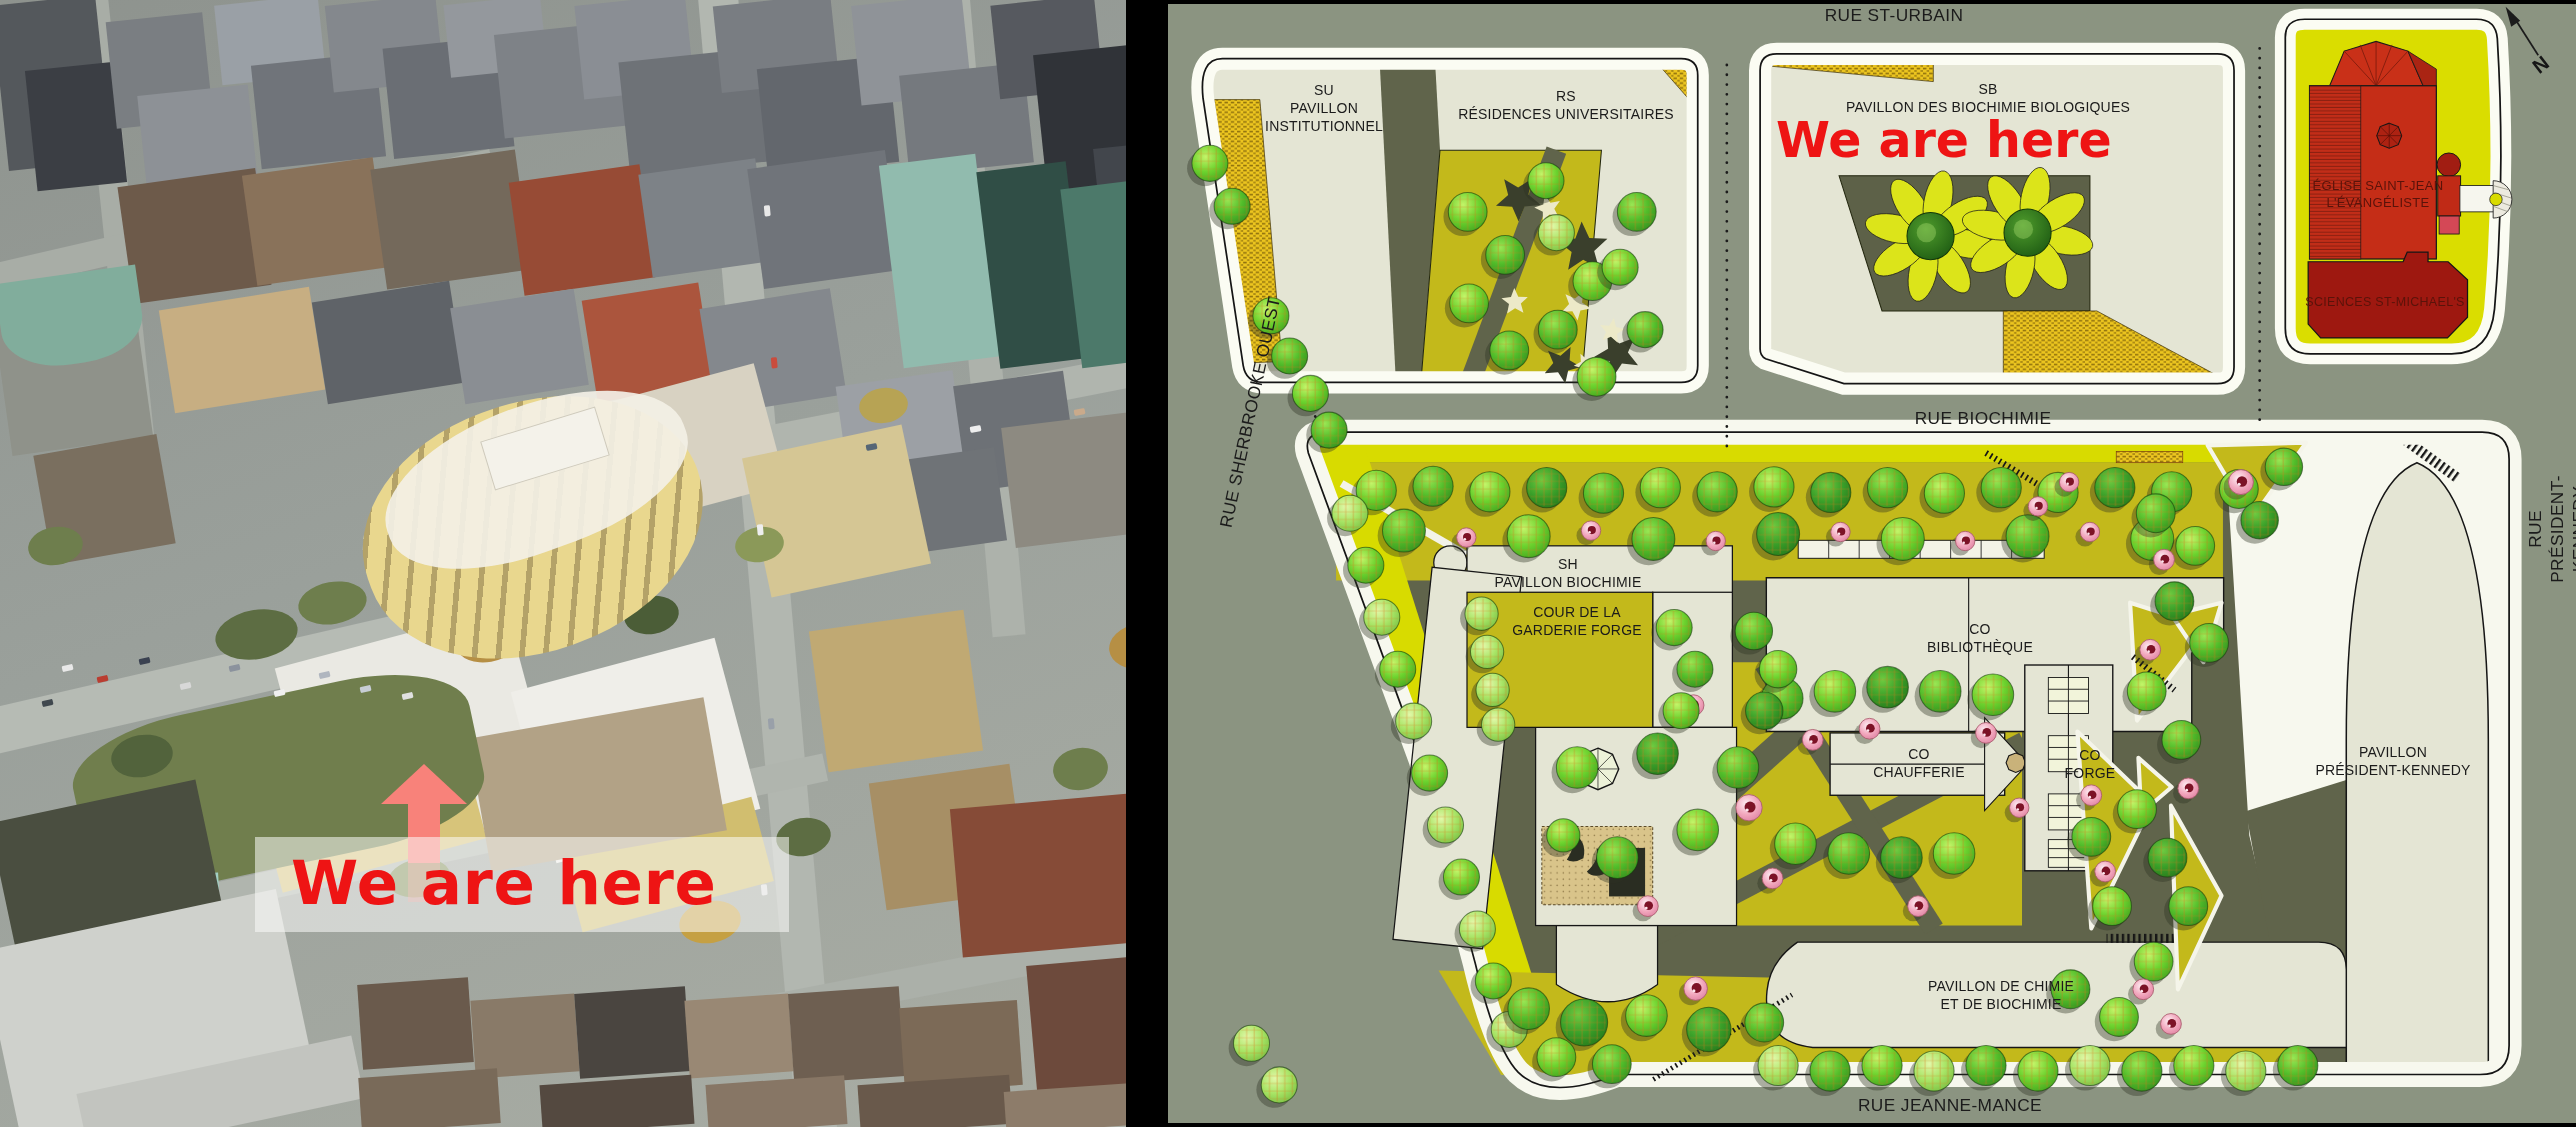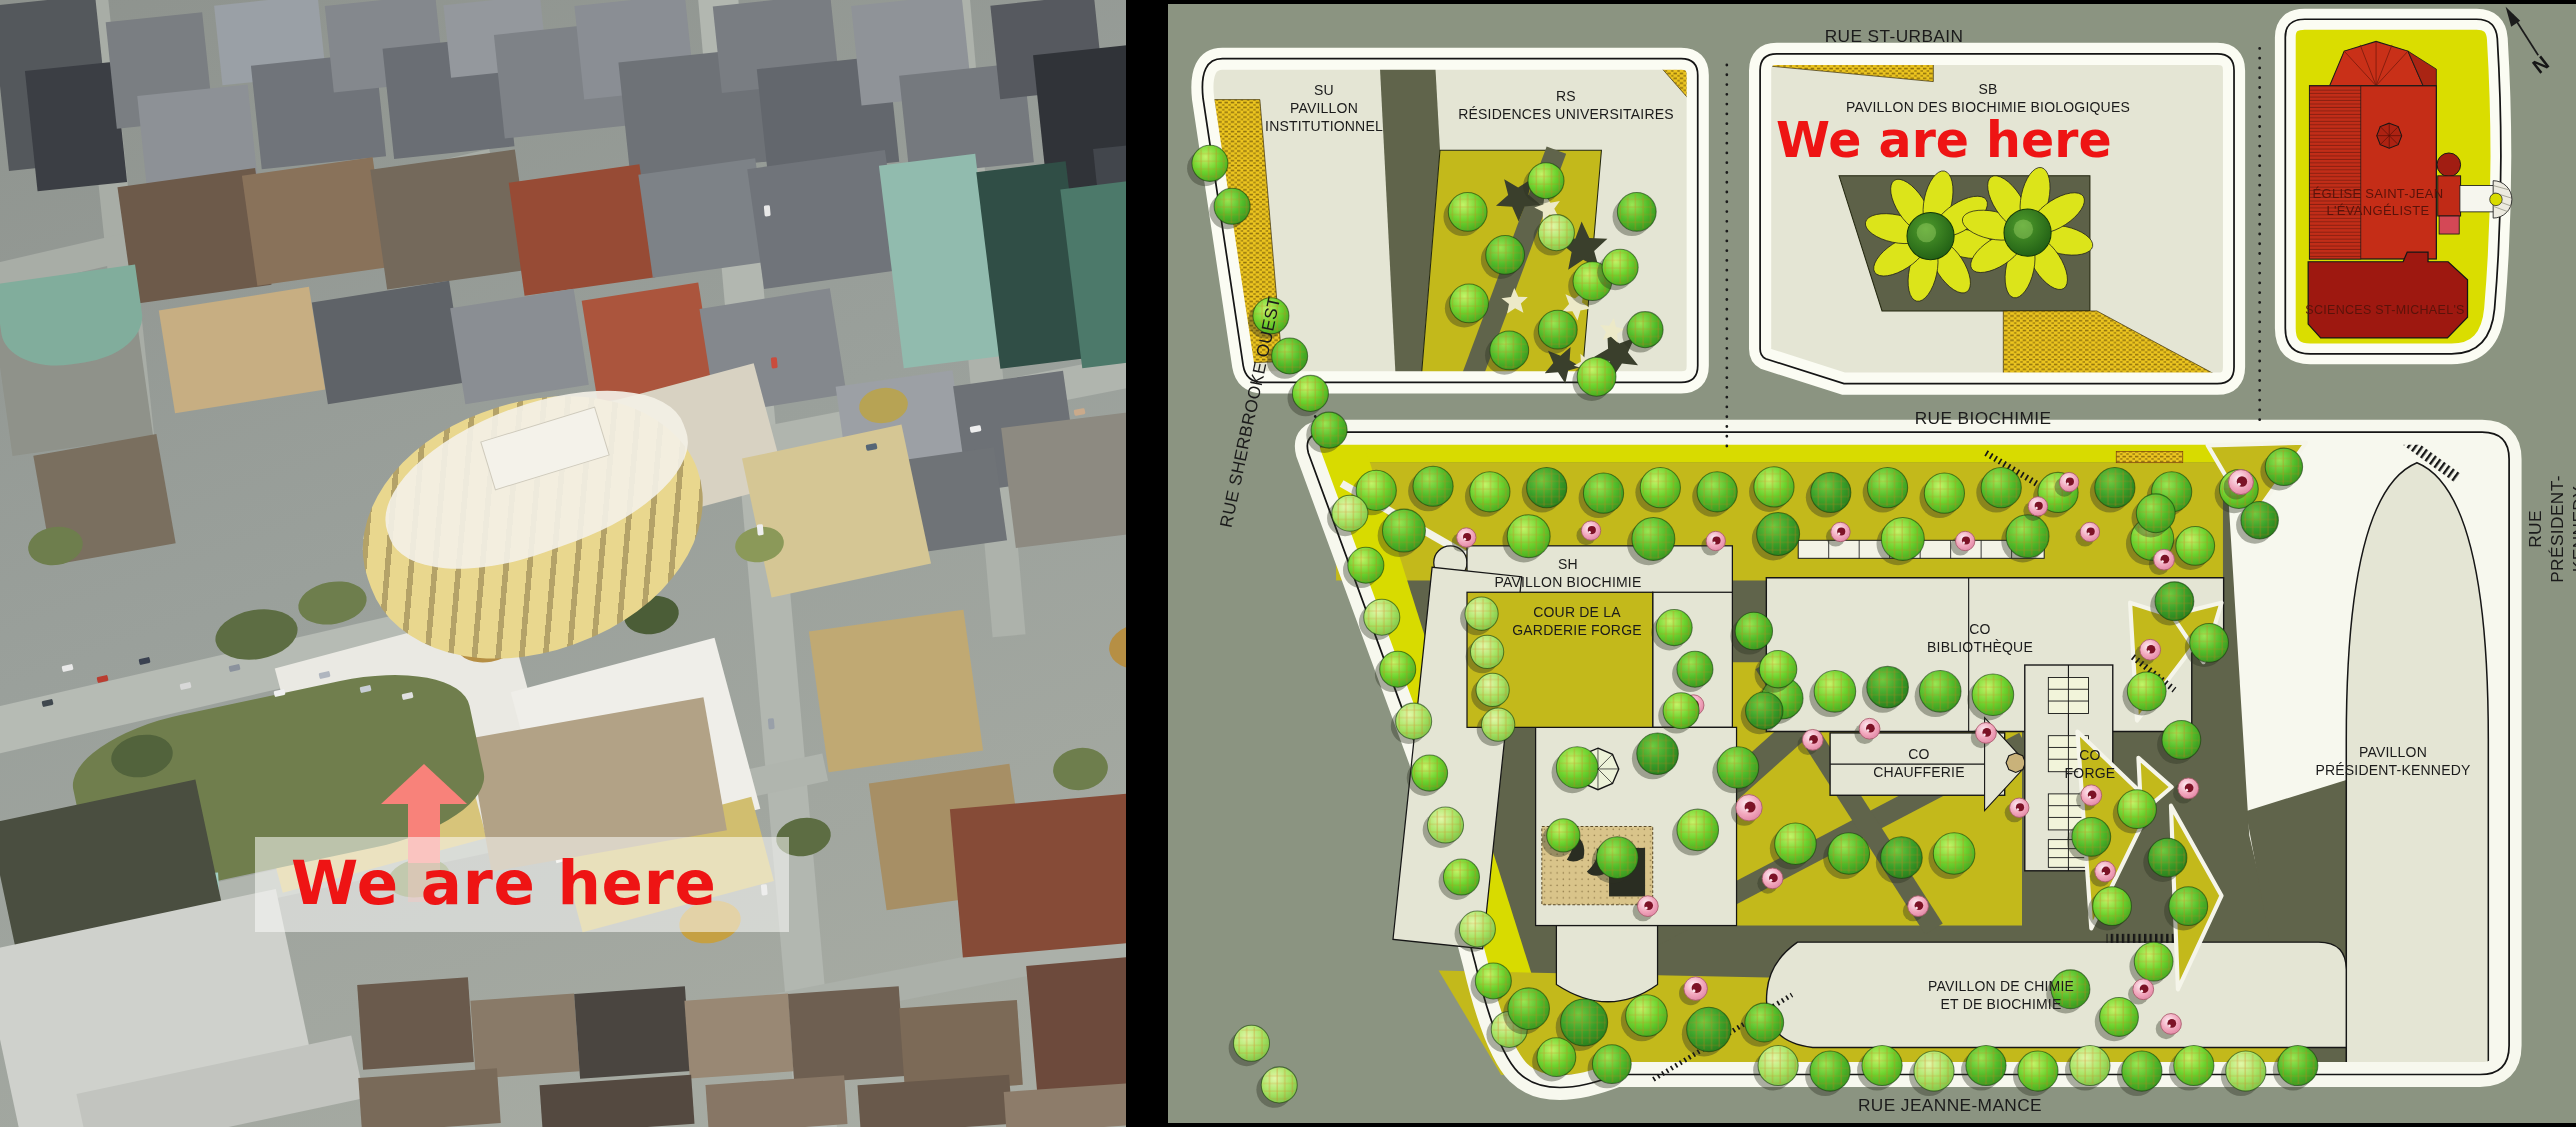--- a/index.html
+++ b/index.html
@@ -24,21 +24,21 @@
   #arr-fade{left:408px;top:862px;width:32px;height:40px;opacity:.4;}
   
   #map{position:absolute;left:1168px;top:4.2px;width:1408px;height:1119px;background:#8b9481;}
   #map svg{position:absolute;left:0;top:0;}
   .mlabel{position:absolute;font-size:14px;line-height:1.28;color:#1b1b1b;text-align:center;
           white-space:pre-line;letter-spacing:0.2px;transform:translate(-50%,-50%);}
   .mstreet{font-size:17.3px;letter-spacing:0.4px;}
   .rot{transform:translate(-50%,-50%) rotate(var(--r));}
   .redmark{position:absolute;font-family:"DejaVu Sans",sans-serif;font-weight:bold;
           color:#ee1414;font-size:49px;white-space:nowrap;transform:translateY(-50%);}
-  .darkred{color:#5a130a;font-size:13px;letter-spacing:0.3px;margin-top:8px;}
+  .darkred{color:#5a130a;font-size:13px;letter-spacing:0.3px;}
   .nlabel{position:absolute;font-weight:bold;font-size:20px;color:#161616;
           transform:translate(-50%,-50%) rotate(-38deg);}
 </style>
 </head>
 <body>
 
 <div id="stage">
 
   <div id="photo">
     <div class="decor" id="photo-decor">
@@ -1110,21 +1110,21 @@
             <circle cx="1630" cy="1532" r="26.68" fill="url(#tgrid)" opacity="0.55"></circle>
           </g>
           <g>
             <circle cx="563" cy="1207" r="24" fill="rgba(45,50,35,.38)"></circle>
             <circle cx="570" cy="1200" r="24" fill="url(#gb)" stroke="rgba(25,60,12,.6)" stroke-width="1.5"></circle>
             <circle cx="570" cy="1200" r="22.080000000000002" fill="url(#tgrid)" opacity="0.55"></circle>
           </g>
         </g>
     </svg>
 
-    <div class="mlabel mstreet" style="left:726px;top:32px">RUE ST-URBAIN</div>
+    <div class="mlabel mstreet" style="left:726px;top:11px">RUE ST-URBAIN</div>
     <div class="mlabel mstreet" style="left:815px;top:414px">RUE BIOCHIMIE</div>
     <div class="mlabel mstreet rot" style="--r:-78deg;left:82px;top:408px">RUE SHERBROOKE OUEST</div>
     <div class="mlabel mstreet rot" style="--r:-90deg;left:1389px;top:525px">RUE PRÉSIDENT-KENNEDY</div>
     <div class="mlabel mstreet" style="left:782px;top:1101px">RUE JEANNE-MANCE</div>
 
     <div class="mlabel" style="left:156px;top:105px">SU
 PAVILLON
 INSTITUTIONNEL</div>
     <div class="mlabel" style="left:398px;top:102px">RS
 RÉSIDENCES UNIVERSITAIRES</div>

